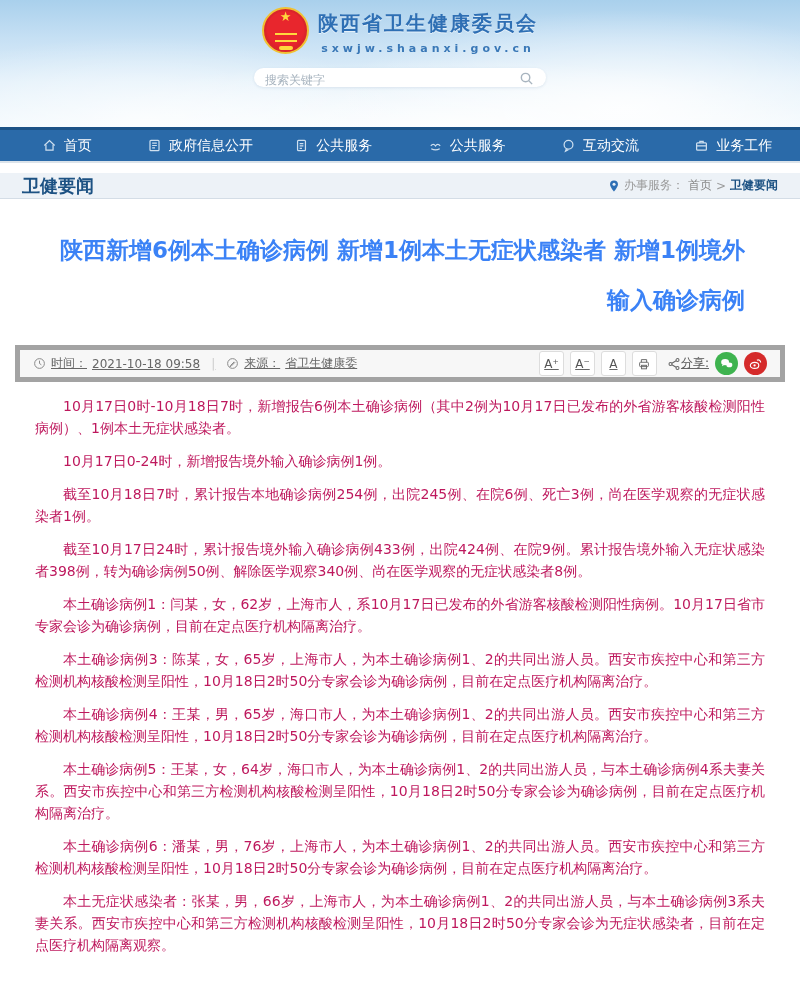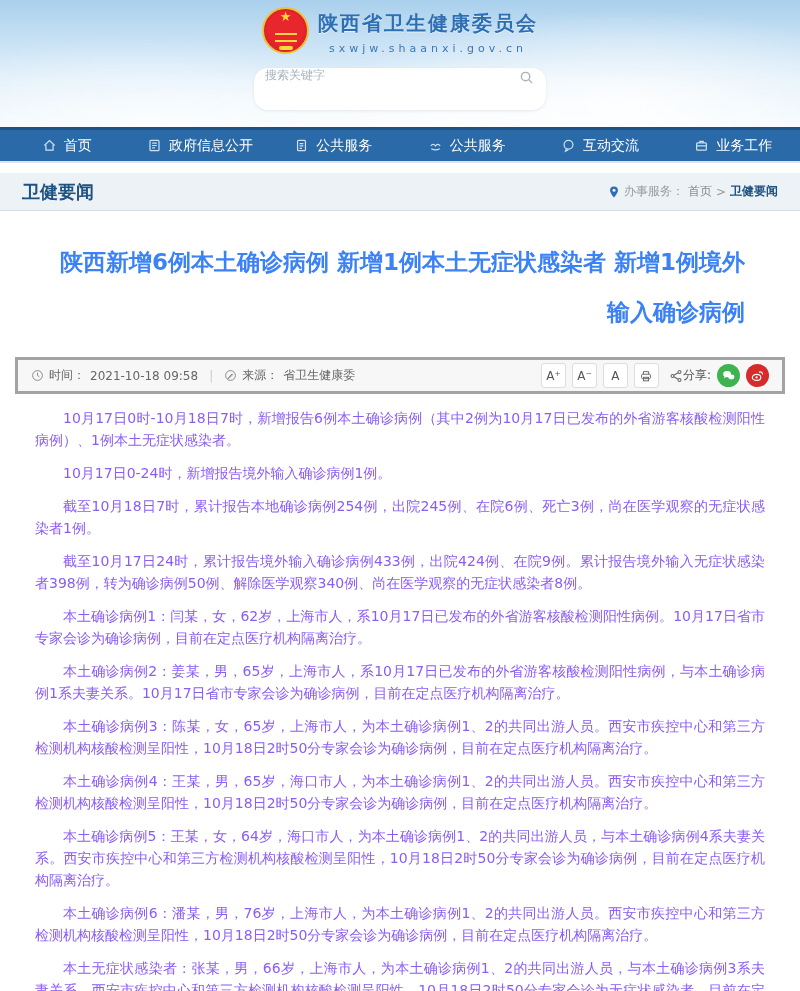--- a/index.html
+++ b/index.html
@@ -39,25 +39,25 @@
   }
   .emblem .star { position: absolute; top: 1px; left: 0; right: 0; text-align: center; color: #ffd83d; font-size: 13px; line-height: 14px; }
   .emblem .gate { position: absolute; left: 50%; top: 24px; transform: translateX(-50%); width: 22px; height: 9px; border-top: 2px solid #ffd83d; border-bottom: 2px solid #ffd83d; }
   .emblem .gear { position: absolute; left: 50%; bottom: 2px; transform: translateX(-50%); width: 14px; height: 4px; background: #ffd83d; border-radius: 2px; }
   .site-block { text-align: center; }
   .site-name {
     font-size: 20px; font-weight: bold; color: #2e6fb4;
     letter-spacing: 2px; line-height: 33px;
     text-shadow: 0 1px 0 rgba(255,255,255,.6);
   }
-  .site-url { font-size: 11px; color: #3a78b7; letter-spacing: 4px; margin-top: 2px; font-weight: normal; }
+  .site-url { font-size: 11px; color: #3a78b7; letter-spacing: 4px; margin-top: 2px; font-weight: bold; }
   .search-row { position: relative; display: flex; justify-content: center; margin-top: 13px; }
   .search-box {
-    width: 292px; height: 42px; background: #fff; border-radius: 14px;
-    display: flex; align-items: flex-start; padding: 0 11px;
+    width: 292px; height: 19px; background: #fff; border-radius: 14px;
+    display: flex; align-items: flex-end; padding: 0 11px;
     box-shadow: 0 1px 3px rgba(60,100,140,.12);
   }
   .search-box input {
     border: none; outline: none; flex: 1; font-size: 12px; color: #555;
     font-family: inherit; background: transparent;
   }
   .search-box input::placeholder { color: #a8b4bf; }
   .search-btn { width: 18px; height: 18px; display: flex; align-items: center; justify-content: center; cursor: pointer; }
 
   
@@ -72,41 +72,41 @@
     gap: 7px; color: #ffffff; font-size: 14px; text-decoration: none; cursor: pointer;
   }
   .nav-icon { display: flex; align-items: center; }
   .nav-icon svg { stroke: #cfe0f0; }
 
   
   .section-bar {
     margin-top: 10px;
     background: #edf2f7;
     border-bottom: 1px solid #d4dde6;
-    height: 38px;
+    height: 26px;
     display: flex; align-items: center; justify-content: space-between;
     padding: 0 22px;
   }
   .section-title { font-size: 18px; font-weight: bold; color: #1d5283; }
   .breadcrumb { display: flex; align-items: center; gap: 4px; font-size: 12px; color: #999; }
   .breadcrumb a { color: #888; text-decoration: none; cursor: pointer; }
   .breadcrumb .current { color: #1d5283; font-weight: bold; }
 
   
   .article { padding: 0 15px; background: #fff; }
   .article-title {
     font-size: 23px; font-weight: bold; color: #3b82f6;
     text-align: right; line-height: 50px;
     padding: 26px 40px 14px;
   }
   .meta-bar {
-    background: #f7f7f7; border: 3px solid #a3a3a3;
+    background: #f7f7f7; border: 5px solid #a3a3a3;
     height: 37px; display: flex; align-items: center; justify-content: space-between;
     padding: 0 13px; margin-top: 6px;
-    font-size: 12px; color: #666;
+    font-size: 12px; color: #666; text-decoration: underline;
   }
   .meta-left { display: flex; align-items: center; gap: 7px; }
   .meta-item { display: flex; align-items: center; gap: 5px; }
   .meta-divider { color: #ccc; margin: 0 4px; }
   .meta-right { display: flex; align-items: center; gap: 6px; }
   .sq-btn {
     width: 25px; height: 25px; background: #fff; border: 1px solid #ddd; border-radius: 3px;
     display: flex; align-items: center; justify-content: center;
     font-size: 12px; color: #555; cursor: pointer; padding: 0;
     font-family: inherit;
@@ -116,21 +116,21 @@
   .share-circle {
     width: 23px; height: 23px; border-radius: 50%;
     display: flex; align-items: center; justify-content: center; cursor: pointer; border: none; padding: 0;
   }
   .wechat { background: #3eb34f; }
   .weibo  { background: #d52b2b; }
 
   
   .body-text { padding: 13px 20px 0; }
   .body-text p {
-    font-size: 14px; color: #8b5cf6; line-height: 22px;
+    font-size: 14px; color: #be185d; line-height: 22px;
     margin-bottom: 11px; text-indent: 2em; text-align: justify;
   }
   .meta-icon svg { display: block; }
 </style>
 </head>
 <body>
 
 <div class="header">
   <div class="logo-row">
     <div class="emblem">
@@ -296,21 +296,20 @@
       </button>
     </div>
   </div>
 
   <div class="body-text">
     <p>10月17日0时-10月18日7时，新增报告6例本土确诊病例（其中2例为10月17日已发布的外省游客核酸检测阳性病例）、1例本土无症状感染者。</p>
     <p>10月17日0-24时，新增报告境外输入确诊病例1例。</p>
     <p>截至10月18日7时，累计报告本地确诊病例254例，出院245例、在院6例、死亡3例，尚在医学观察的无症状感染者1例。</p>
     <p>截至10月17日24时，累计报告境外输入确诊病例433例，出院424例、在院9例。累计报告境外输入无症状感染者398例，转为确诊病例50例、解除医学观察340例、尚在医学观察的无症状感染者8例。</p>
     <p>本土确诊病例1：闫某，女，62岁，上海市人，系10月17日已发布的外省游客核酸检测阳性病例。10月17日省市专家会诊为确诊病例，目前在定点医疗机构隔离治疗。</p>
-    <p>本土确诊病例2：姜某，男，65岁，上海市人，系10月17日已发布的外省游客核酸检测阳性病例，与本土确诊病例1系夫妻关系。10月17日省市专家会诊为确诊病例，目前在定点医疗机构隔离治疗。</p>
     <p>本土确诊病例3：陈某，女，65岁，上海市人，为本土确诊病例1、2的共同出游人员。西安市疾控中心和第三方检测机构核酸检测呈阳性，10月18日2时50分专家会诊为确诊病例，目前在定点医疗机构隔离治疗。</p>
     <p>本土确诊病例4：王某，男，65岁，海口市人，为本土确诊病例1、2的共同出游人员。西安市疾控中心和第三方检测机构核酸检测呈阳性，10月18日2时50分专家会诊为确诊病例，目前在定点医疗机构隔离治疗。</p>
     <p>本土确诊病例5：王某，女，64岁，海口市人，为本土确诊病例1、2的共同出游人员，与本土确诊病例4系夫妻关系。西安市疾控中心和第三方检测机构核酸检测呈阳性，10月18日2时50分专家会诊为确诊病例，目前在定点医疗机构隔离治疗。</p>
     <p>本土确诊病例6：潘某，男，76岁，上海市人，为本土确诊病例1、2的共同出游人员。西安市疾控中心和第三方检测机构核酸检测呈阳性，10月18日2时50分专家会诊为确诊病例，目前在定点医疗机构隔离治疗。</p>
     <p>本土无症状感染者：张某，男，66岁，上海市人，为本土确诊病例1、2的共同出游人员，与本土确诊病例3系夫妻关系。西安市疾控中心和第三方检测机构核酸检测呈阳性，10月18日2时50分专家会诊为无症状感染者，目前在定点医疗机构隔离观察。</p>
 
   </div>
 </div>
 
 </body></html>

